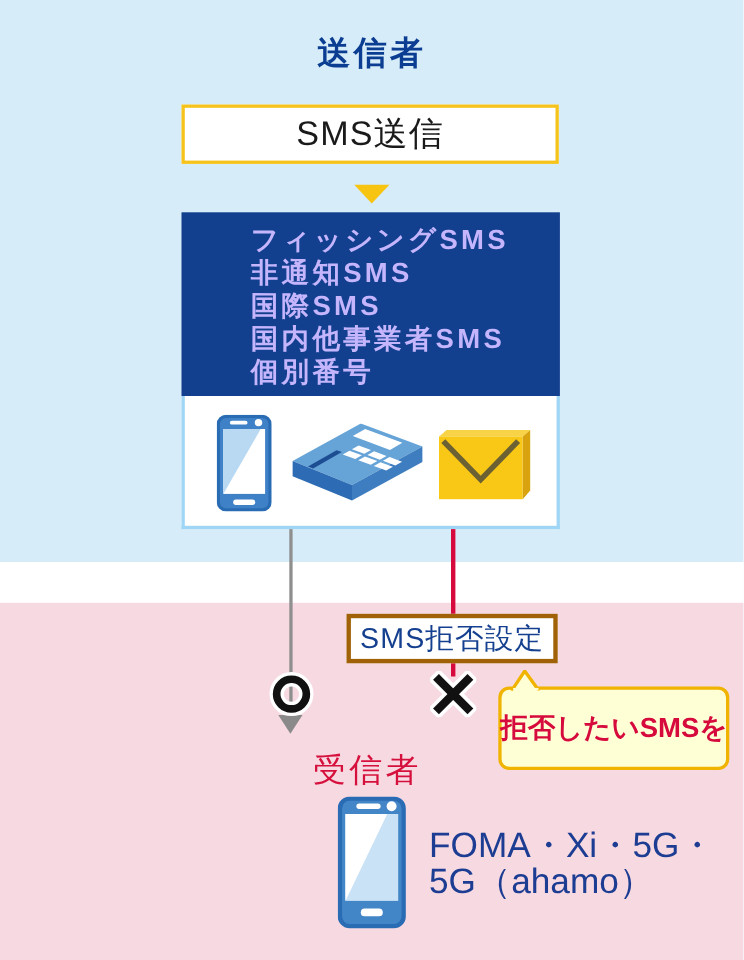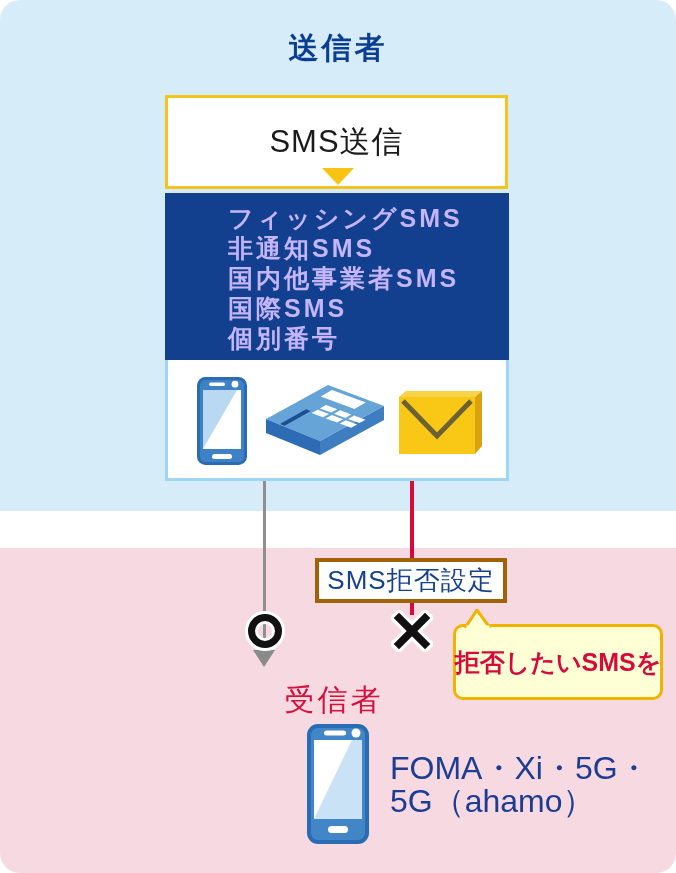--- a/index.html
+++ b/index.html
@@ -1,30 +1,30 @@
 <!DOCTYPE html>
 <html><head>
 <meta charset="utf-8">
 <style>
   html,body{margin:0;padding:0;}
   body{font-family:"Liberation Sans","DejaVu Sans",sans-serif;}
-  #stage{position:relative;width:676px;height:873px;overflow:hidden;background:#fff;border-radius:20px;}
+  #stage{position:relative;width:676px;height:873px;overflow:hidden;background:#fff;}
   .abs{position:absolute;}
 
   
   .bg-top{left:0;top:0;width:676px;height:511px;background:#d7ecf9;}
   .bg-gap{left:0;top:511px;width:676px;height:37px;background:#ffffff;}
   .bg-bottom{left:0;top:548px;width:676px;height:325px;background:#f7d9e2;}
 
   
   .sender-title{left:0;top:28px;width:676px;text-align:center;
     font-size:30px;font-weight:bold;color:#0b3e92;letter-spacing:3px;}
 
   
-  .send-box{left:165px;top:95px;width:343px;height:94px;box-sizing:border-box;
+  .send-box{left:165px;top:95px;width:343px;height:54px;box-sizing:border-box;
     background:#ffffff;border:3px solid #f5c31b;
     display:flex;align-items:center;justify-content:center;
     font-size:31px;color:#1a1a1a;font-weight:500;letter-spacing:1px;}
   .yellow-arrow{left:322px;top:168px;width:0;height:0;
     border-left:16px solid transparent;border-right:16px solid transparent;
     border-top:17px solid #f8c412;}
 
   
   .navy-box{left:165px;top:193px;width:344px;height:167px;background:#123f8e;
     box-sizing:border-box;padding:10px 0 0 63px;}
@@ -81,22 +81,22 @@
   <div class="abs sender-title">送信者</div>
 
   <div class="abs send-box">
     <span>SMS送信</span>
   </div>
   <div class="abs yellow-arrow"></div>
 
   <div class="abs navy-box">
     <div class="line">フィッシングSMS</div>
     <div class="line">非通知SMS</div>
+    <div class="line">国際SMS</div>
     <div class="line">国内他事業者SMS</div>
-    <div class="line">国際SMS</div>
     <div class="line">個別番号</div>
   </div>
 
   <div class="abs icons-box"></div>
 
   <svg class="abs sender-phone" width="50" height="88" viewBox="0 0 50 88">
     <rect x="1.5" y="1.5" width="47" height="85" rx="7" fill="#3f81c6" stroke="#2a6cb4" stroke-width="3"></rect>
     <rect x="6" y="13" width="38" height="59" fill="#ffffff"></rect>
     <polygon points="6,13 40,13 6,72" fill="#b9d9f2"></polygon>
     <rect x="12" y="5.5" width="16" height="3.5" rx="1.75" fill="#ffffff"></rect>

